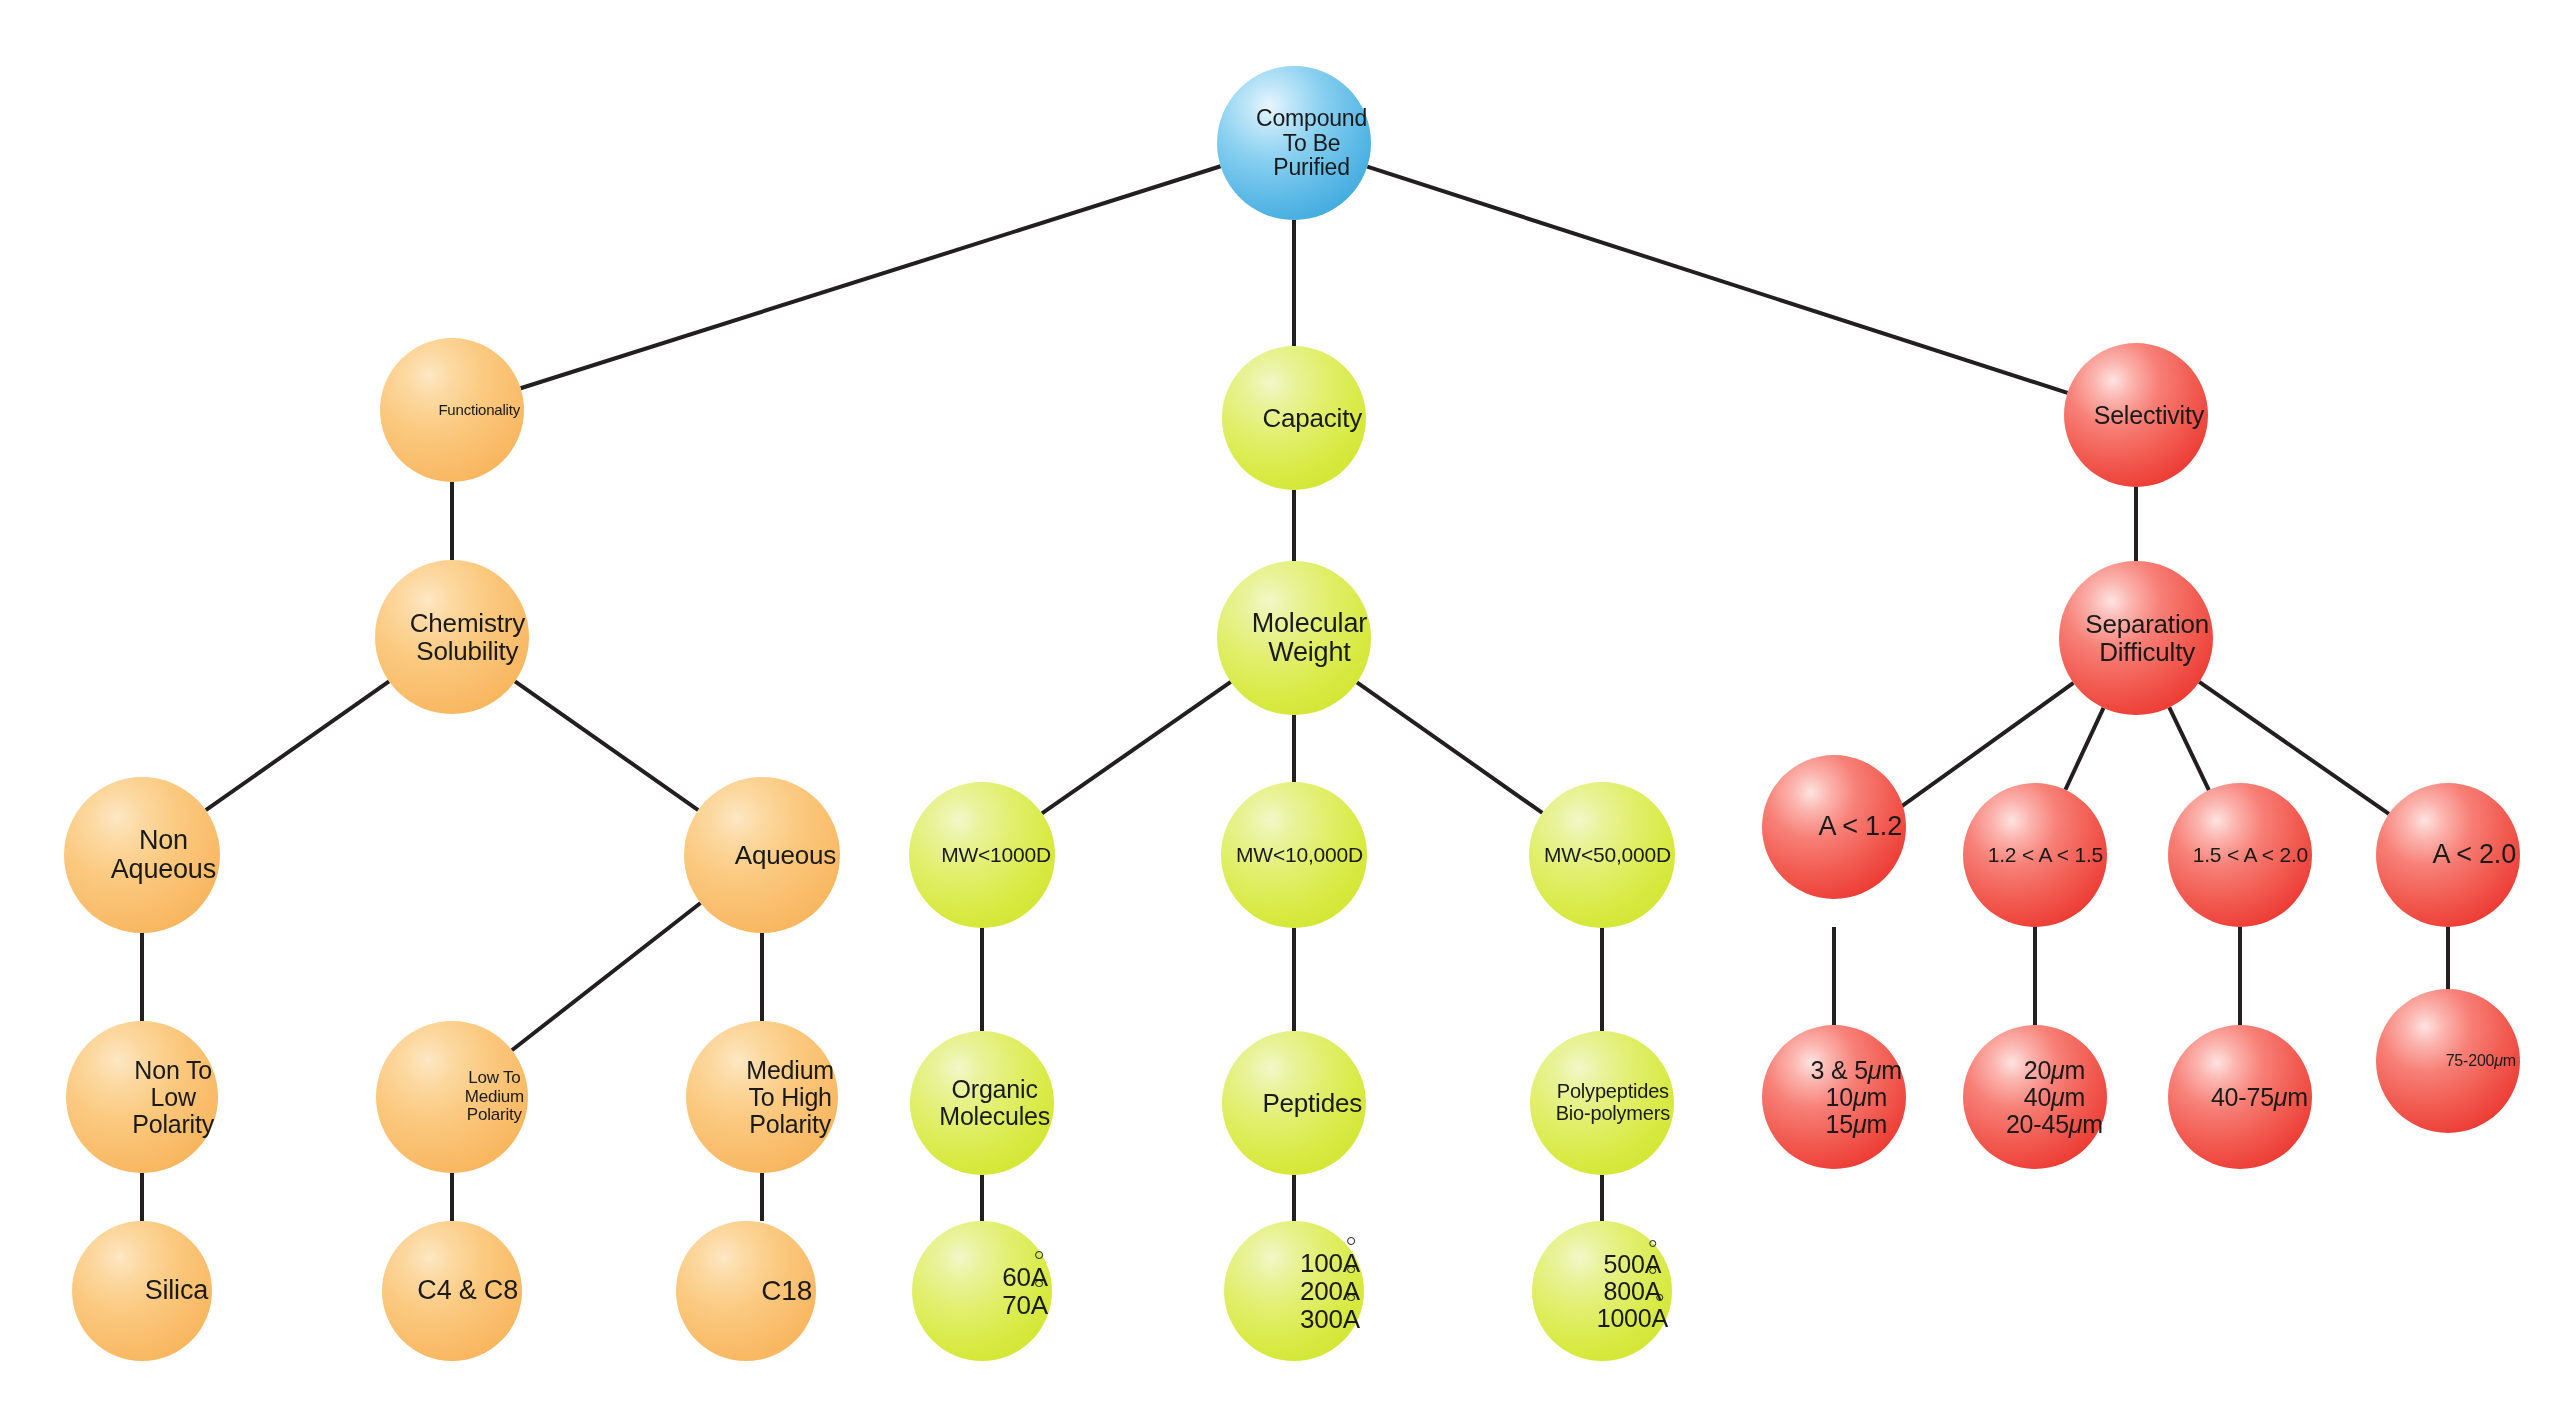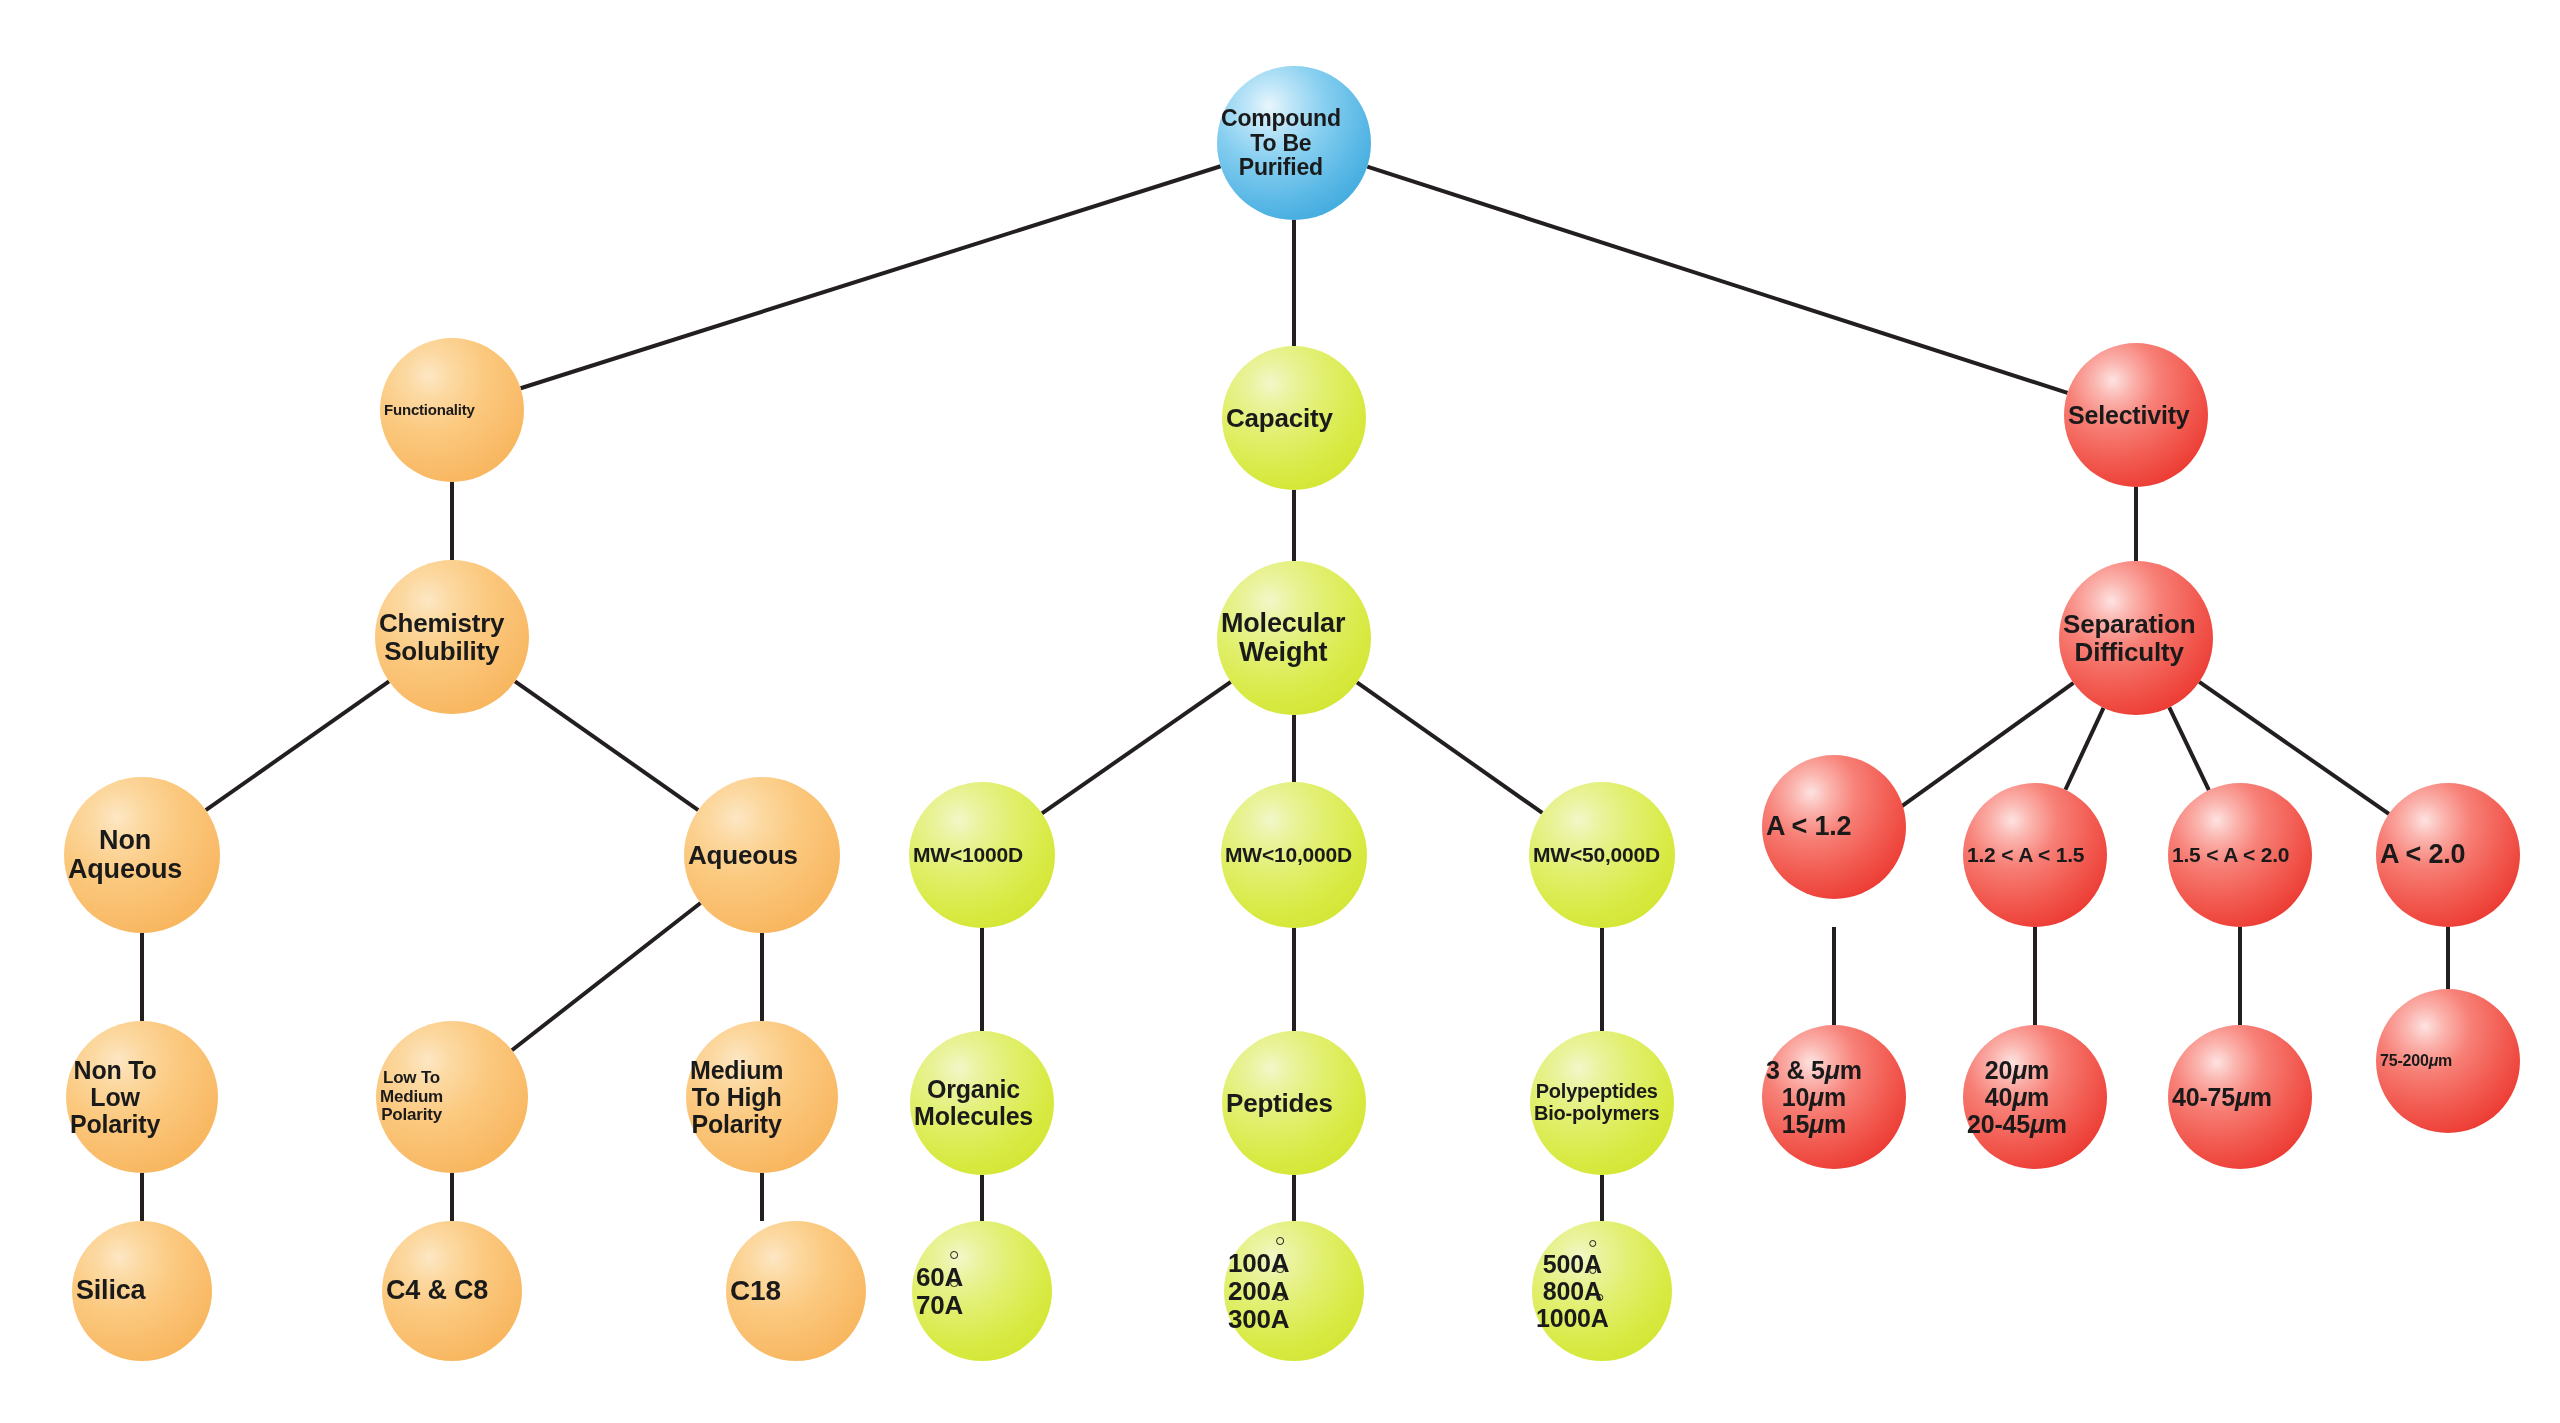--- a/index.html
+++ b/index.html
@@ -24,25 +24,25 @@
     width: 2560px;
     height: 1423px;
     z-index: 1;
   }
   .node {
     position: absolute;
     z-index: 2;
     border-radius: 50%;
     display: flex;
     align-items: center;
-    justify-content: flex-start;
+    justify-content: flex-end;
     text-align: center;
     box-sizing: border-box;
     color: #1a1a1a;
-    font-weight: bold;
+    font-weight: normal;
     line-height: 1.08;
     letter-spacing: -0.2px;
     -webkit-font-smoothing: antialiased;
   }
   .node .lbl {
     display: block;
     padding: 0 4px;
     white-space: pre-line;
   }
 
@@ -222,21 +222,21 @@
       </div>
       <div class="node c-red" style="left: 2376px; top: 989px; width: 144px; height: 144px; font-size: 16px;">
         <span class="lbl">75-200<span class="mu">μ</span>m</span>
       </div>
       <div class="node c-orange" style="left: 72px; top: 1221px; width: 140px; height: 140px; font-size: 27px;">
         <span class="lbl">Silica</span>
       </div>
       <div class="node c-orange" style="left: 382px; top: 1221px; width: 140px; height: 140px; font-size: 27px;">
         <span class="lbl">C4 &amp; C8</span>
       </div>
-      <div class="node c-orange" style="left: 726px; top: 1221px; width: 140px; height: 140px; font-size: 28px;">
+      <div class="node c-orange" style="left: 676px; top: 1221px; width: 140px; height: 140px; font-size: 28px;">
         <span class="lbl">C18</span>
       </div>
       <div class="node c-green" style="left: 912px; top: 1221px; width: 140px; height: 140px; font-size: 26px;">
         <span class="lbl">60<span class="ang">A</span><br>70<span class="ang">A</span></span>
       </div>
       <div class="node c-green" style="left: 1224px; top: 1221px; width: 140px; height: 140px; font-size: 26px;">
         <span class="lbl">100<span class="ang">A</span><br>200<span class="ang">A</span><br>300<span class="ang">A</span></span>
       </div>
       <div class="node c-green" style="left: 1532px; top: 1221px; width: 140px; height: 140px; font-size: 25px;">
         <span class="lbl">500<span class="ang">A</span><br>800<span class="ang">A</span><br>1000<span class="ang">A</span></span>

